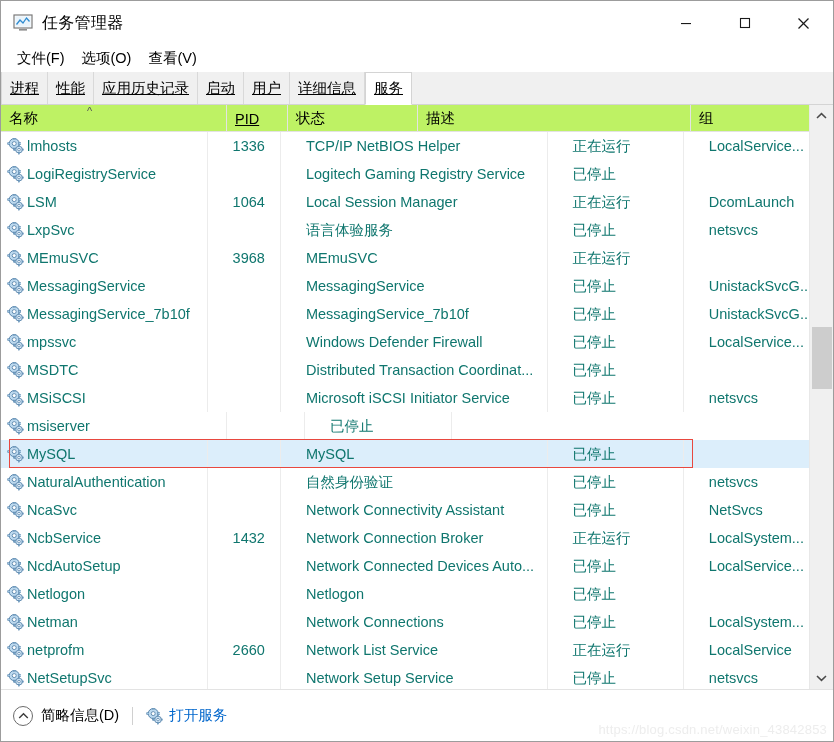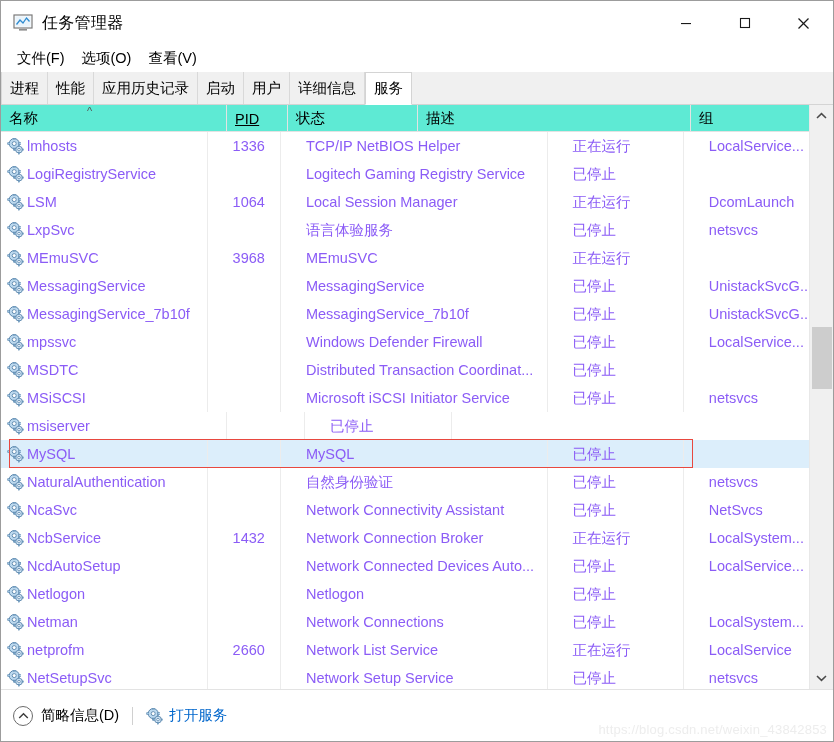--- a/index.html
+++ b/index.html
@@ -59,20 +59,21 @@
   }
 
   
   .tabstrip {
     height: 33px; flex: 0 0 33px;
     display: flex; align-items: center;
     background: #f0f0f0;
     border-bottom: 1px solid #d4d4d4;
     padding-left: 0px;
     position: relative;
+    text-decoration: underline;
   }
   .tab {
     height: 32px;
     display: flex; align-items: center;
     padding: 0 8px;
     font-size: 14.5px; color: #000;
     background: #f0f0f0;
     border-right: 1px solid #d9d9d9;
     white-space: nowrap;
     position: relative;
@@ -90,21 +91,21 @@
   
   .tablewrap {
     flex: 1 1 auto;
     position: relative;
     background: #ffffff;
     overflow: hidden;
     display: flex; flex-direction: column;
   }
   .colhead {
     height: 27px; flex: 0 0 27px;
-    background: #5eead4;
+    background: #bef264;
     border-bottom: 1px solid #e3e3e3;
     display: flex; position: relative;
     width: 809px;
   }
   .ch {
     font-size: 14.5px; color: #000;
     display: flex; align-items: center;
     padding-left: 8px;
     border-right: 1px solid #e3e3e3;
     position: relative;
@@ -126,21 +127,21 @@
     flex: 1 1 auto;
     position: relative;
     width: 809px;
     overflow: hidden;
   }
   .row {
     height: 28px;
     display: flex;
     align-items: center;
     font-size: 14.5px;
-    color: #8b5cf6;
+    color: #0f766e;
     position: relative;
     gap: 17px;
   }
   .row.selected { background: #dceefb; }
   .cell {
     height: 28px;
     display: flex; align-items: center;
     padding-left: 8px;
     border-right: 1px solid #ececec;
     overflow: hidden; white-space: nowrap;

